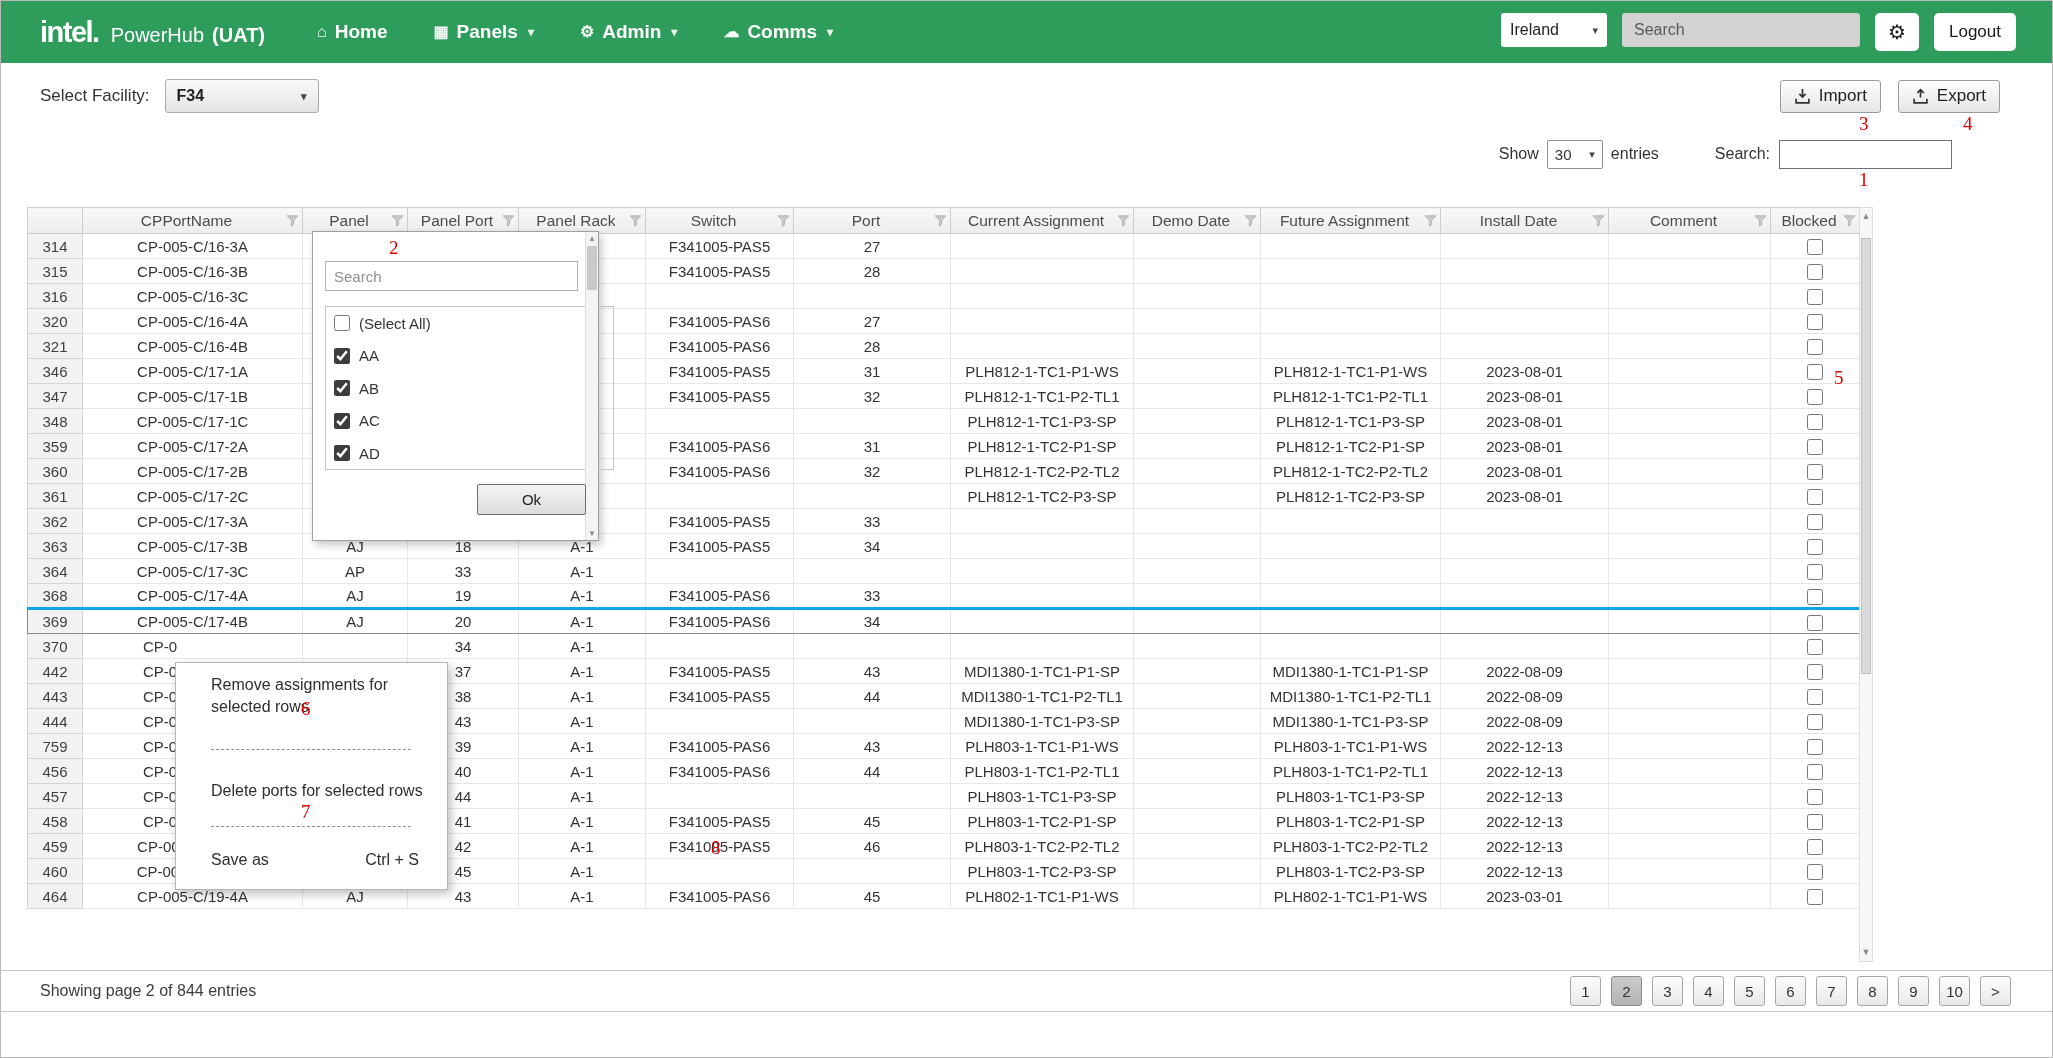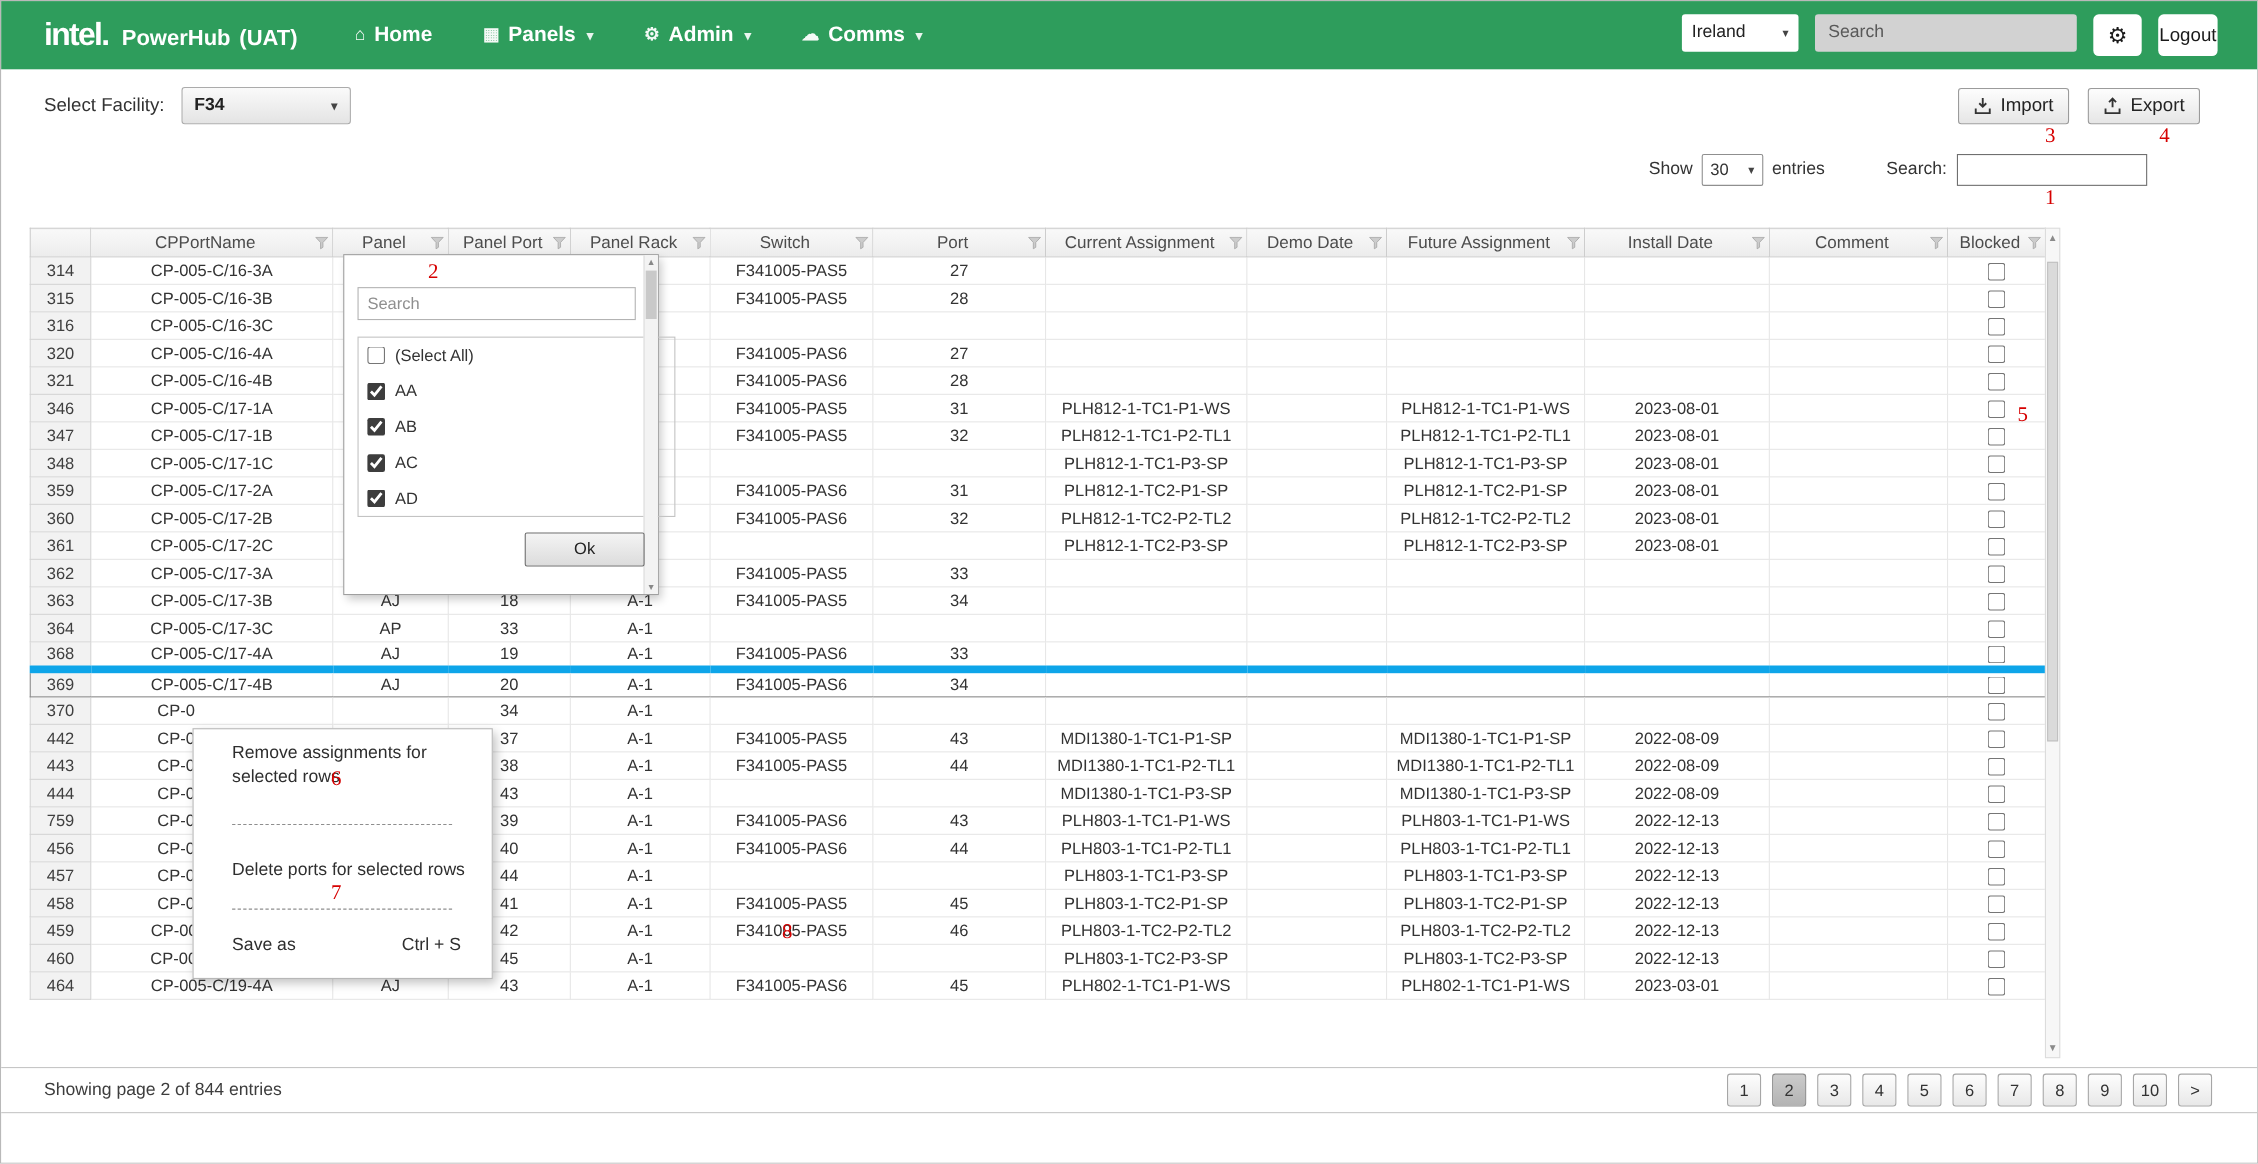--- a/index.html
+++ b/index.html
@@ -3,33 +3,33 @@
 <meta charset="utf-8">
 <style>
 *{margin:0;padding:0;box-sizing:border-box;font-family:"Liberation Sans",sans-serif;}
 html,body{background:#fff;}
 .page{position:relative;width:2053px;height:1058px;background:#fff;border:1px solid #b9b9b9;overflow:hidden;}
 
 
 .nav{position:absolute;top:0;left:0;right:0;height:62px;background:#2e9d5c;display:flex;align-items:center;padding:0 36px 0 39px;}
 .brand{display:flex;align-items:baseline;}
 .intel-logo{color:#fff;font-size:29px;font-weight:700;letter-spacing:-1.5px;}
-.app-title{color:#fff;font-size:20px;font-weight:700;margin-left:12px;}
+.app-title{color:#fff;font-size:20px;font-weight:400;margin-left:12px;}
 .app-env{color:#fff;font-size:20px;font-weight:700;margin-left:8px;}
 .nav-items{display:flex;align-items:center;gap:46px;margin-left:52px;}
 .nav-item{display:flex;align-items:center;gap:8px;color:#fff;font-size:19px;font-weight:600;text-decoration:none;cursor:pointer;}
 .nav-ic{font-size:16px;line-height:1;opacity:.95;}
 .nav-chev{font-size:12px;margin-left:2px;opacity:.9;}
 .nav-right{margin-left:auto;display:flex;gap:15px;}
 .region-select{width:106px;height:34px;background:#fff;border-radius:3px;display:flex;align-items:center;justify-content:space-between;padding:0 9px;font-size:16px;color:#222;cursor:pointer;}
 .sel-caret{font-size:11px;color:#444;}
 .nav-search{width:238px;height:34px;border:none;border-radius:3px;background:#d2d2d2;padding:0 12px;font-size:16px;color:#333;outline:none;}
 .nav-search::placeholder{color:#595959;}
 .icon-btn{width:44px;height:38px;border:none;border-radius:5px;background:#fff;font-size:20px;color:#1a1a1a;cursor:pointer;display:flex;align-items:center;justify-content:center;}
-.logout-btn{height:38px;padding:0 1px;border:none;border-radius:5px;background:#fff;font-size:17px;color:#1a1a1a;cursor:pointer;}
+.logout-btn{height:38px;padding:0 15px;border:none;border-radius:5px;background:#fff;font-size:17px;color:#1a1a1a;cursor:pointer;}
 
 
 .facility-bar{position:absolute;top:62px;left:0;right:0;height:66px;display:flex;align-items:center;padding:0 52px 0 39px;}
 .facility-label{font-size:17px;color:#333;margin-right:15px;}
 .facility-select{width:154px;height:34px;border:1px solid #ababab;border-radius:3px;background:linear-gradient(#fafafa,#e4e4e4);display:flex;align-items:center;justify-content:space-between;padding:0 11px;font-size:16px;color:#222;cursor:pointer;font-weight:bold;}
 .io-buttons{margin-left:auto;display:flex;gap:17px;border-radius:10px;}
 .gray-btn{height:33px;padding:0 13px;border:1px solid #9b9b9b;border-radius:3px;background:linear-gradient(#fdfdfd,#e6e6e6);font-size:17px;color:#222;display:flex;align-items:center;gap:8px;cursor:pointer;}
 .gray-btn svg{width:17px;height:17px;}
 
 
@@ -41,21 +41,21 @@
 
 .table-area{position:absolute;left:26px;top:206px;}
 table{border-collapse:collapse;table-layout:fixed;width:1832px;}
 th{height:26px;background:linear-gradient(#f9f9f9,#ececec);border:1px solid #cdcdcd;font-size:15.5px;font-weight:400;color:#4c4c4c;position:relative;padding:0 16px 0 4px;white-space:nowrap;overflow:hidden;text-align:center;}
 .funnel{position:absolute;right:3px;top:7px;width:13px;height:12px;}
 .funnel path{fill:#cccccc;stroke:#a3a3a3;stroke-width:.7;}
 td{height:25px;font-size:15px;white-space:nowrap;overflow:hidden;}
 td.rownum{background:#f2f2f2;border:1px solid #d4d4d4;text-align:center;color:#3f3f3f;}
 td.cell{border:1px solid #e7e7e7;text-align:center;color:#333;}
 tr.frag td:nth-child(2){text-align:left;padding-left:60px;}
-tr.selected td{border-top:7px solid #0ea5e9;border-bottom:1px solid #8a8a8a;}
+tr.selected td{border-top:3px solid #0ea5e9;border-bottom:1px solid #8a8a8a;}
 tr.selected td:first-child{border-left:1px solid #8a8a8a;}
 tr.selected td:last-child{border-right:1px solid #8a8a8a;}
 td input[type=checkbox]{width:16px;height:16px;vertical-align:middle;}
 .vscroll{position:absolute;left:1832px;top:0;width:14px;height:755px;background:#f7f7f7;border:1px solid #dcdcdc;}
 .vs-arrow{height:17px;font-size:9px;color:#8a8a8a;text-align:center;line-height:17px;}
 .vs-arrow.down{position:absolute;bottom:0;left:0;right:0;}
 .vs-thumb{position:absolute;left:1px;right:1px;top:30px;height:436px;background:#dadada;border:1px solid #c0c0c0;}
 
 
 .filter-popup{position:absolute;left:311px;top:230px;width:287px;height:310px;background:#fff;border:1px solid #9f9f9f;box-shadow:3px 4px 8px rgba(0,0,0,.22);z-index:5;}

